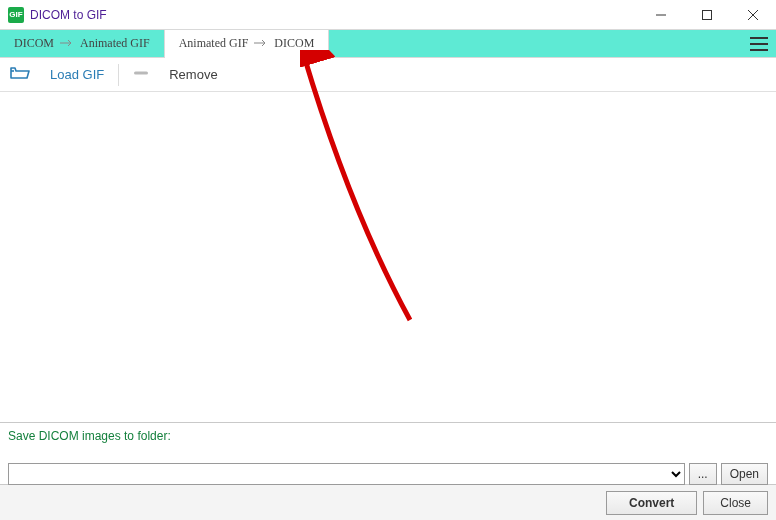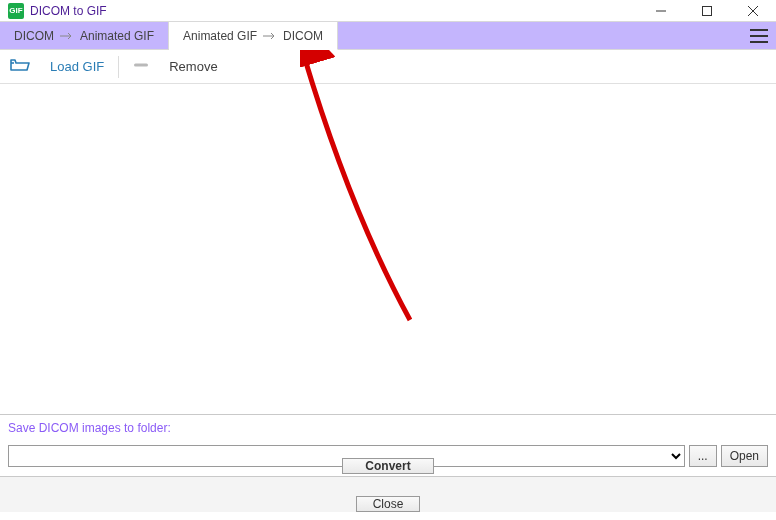--- a/index.html
+++ b/index.html
@@ -11,21 +11,21 @@
     font-size: 12px;
     color: #333;
     background: #fff;
     overflow: hidden;
     box-sizing: border-box;
   }
   *, *:before, *:after { box-sizing: inherit; }
 
   
   .titlebar {
-    height: 22px;
+    height: 30px;
     display: flex;
     align-items: center;
     border-bottom: 1px solid #d9d9d9;
     background: #fff;
   }
   .titlebar .app-icon {
     width: 16px;
     height: 16px;
     margin: 0 6px 0 8px;
     background: #1aab4a;
@@ -53,22 +53,23 @@
     align-items: center;
     justify-content: center;
     color: #333;
   }
 
   
   .tabs-row {
     height: 28px;
     display: flex;
     align-items: stretch;
-    background: #c4b5fd;
+    background: #5eead4;
     border-bottom: 1px solid #d9d9d9;
+    font-family: Liberation Serif, serif;
   }
   .tab {
     padding: 0 14px;
     display: flex;
     align-items: center;
     gap: 6px;
     font-size: 12px;
     color: #444;
     border-right: 1px solid #d9d9d9;
     cursor: pointer;
@@ -130,22 +131,22 @@
   }
 
   
   .save-row {
     border-top: 1px solid #c9c9c9;
     padding: 6px 8px 8px 8px;
     height: 62px;
   }
   .save-row .label {
     font-size: 12px;
-    color: #8b5cf6;
-    margin-bottom: 10px;
+    color: #15803d;
+    margin-bottom: 20px;
   }
   .save-row .row-controls {
     display: flex;
     align-items: center;
     gap: 4px;
   }
   .save-row select.path-combo {
     flex: 1;
     height: 22px;
     border: 1px solid #9a9a9a;
@@ -169,22 +170,21 @@
 
   
   .action-bar {
     height: 36px;
     border-top: 1px solid #c9c9c9;
     background: #f4f4f4;
     display: flex;
     align-items: center;
     justify-content: flex-end;
     padding: 0 8px;
-    gap: 22px;
-    flex-direction: column;
+    gap: 6px;
   }
   .action-bar .btn {
     height: 24px;
     padding: 0 16px;
   }
   .action-bar .btn.primary {
     font-weight: bold;
     padding: 0 22px;
   }
 

